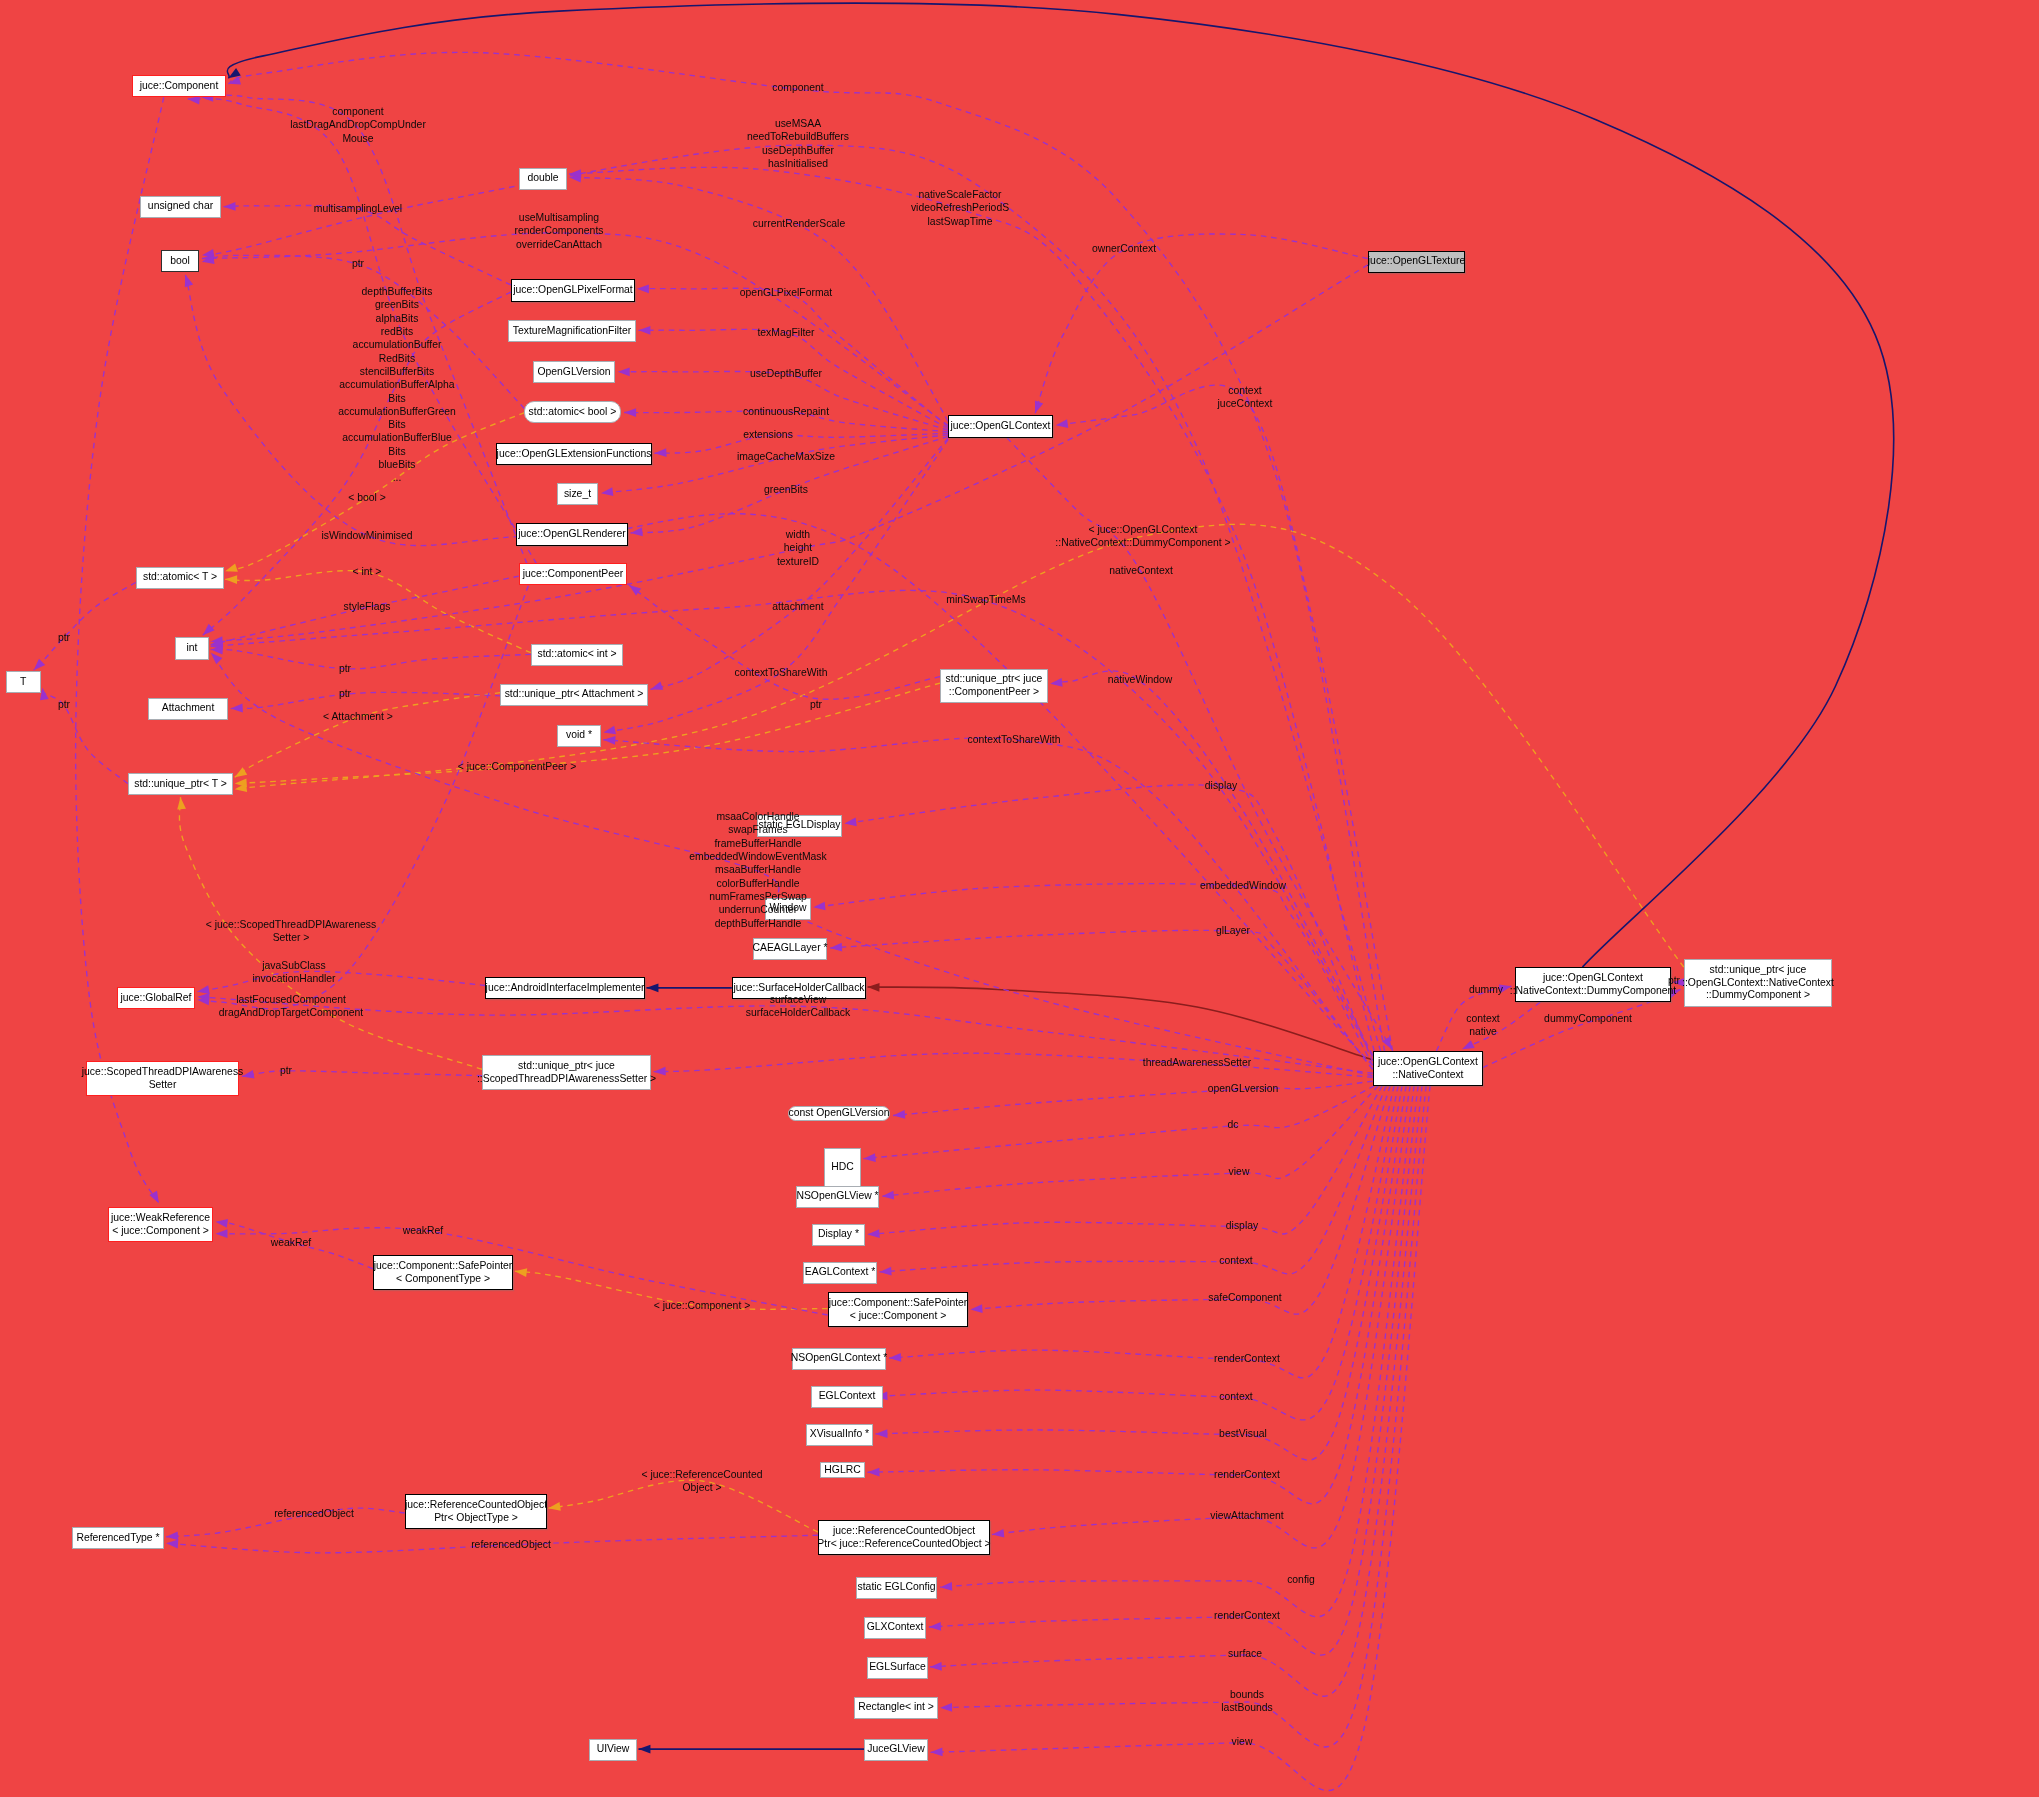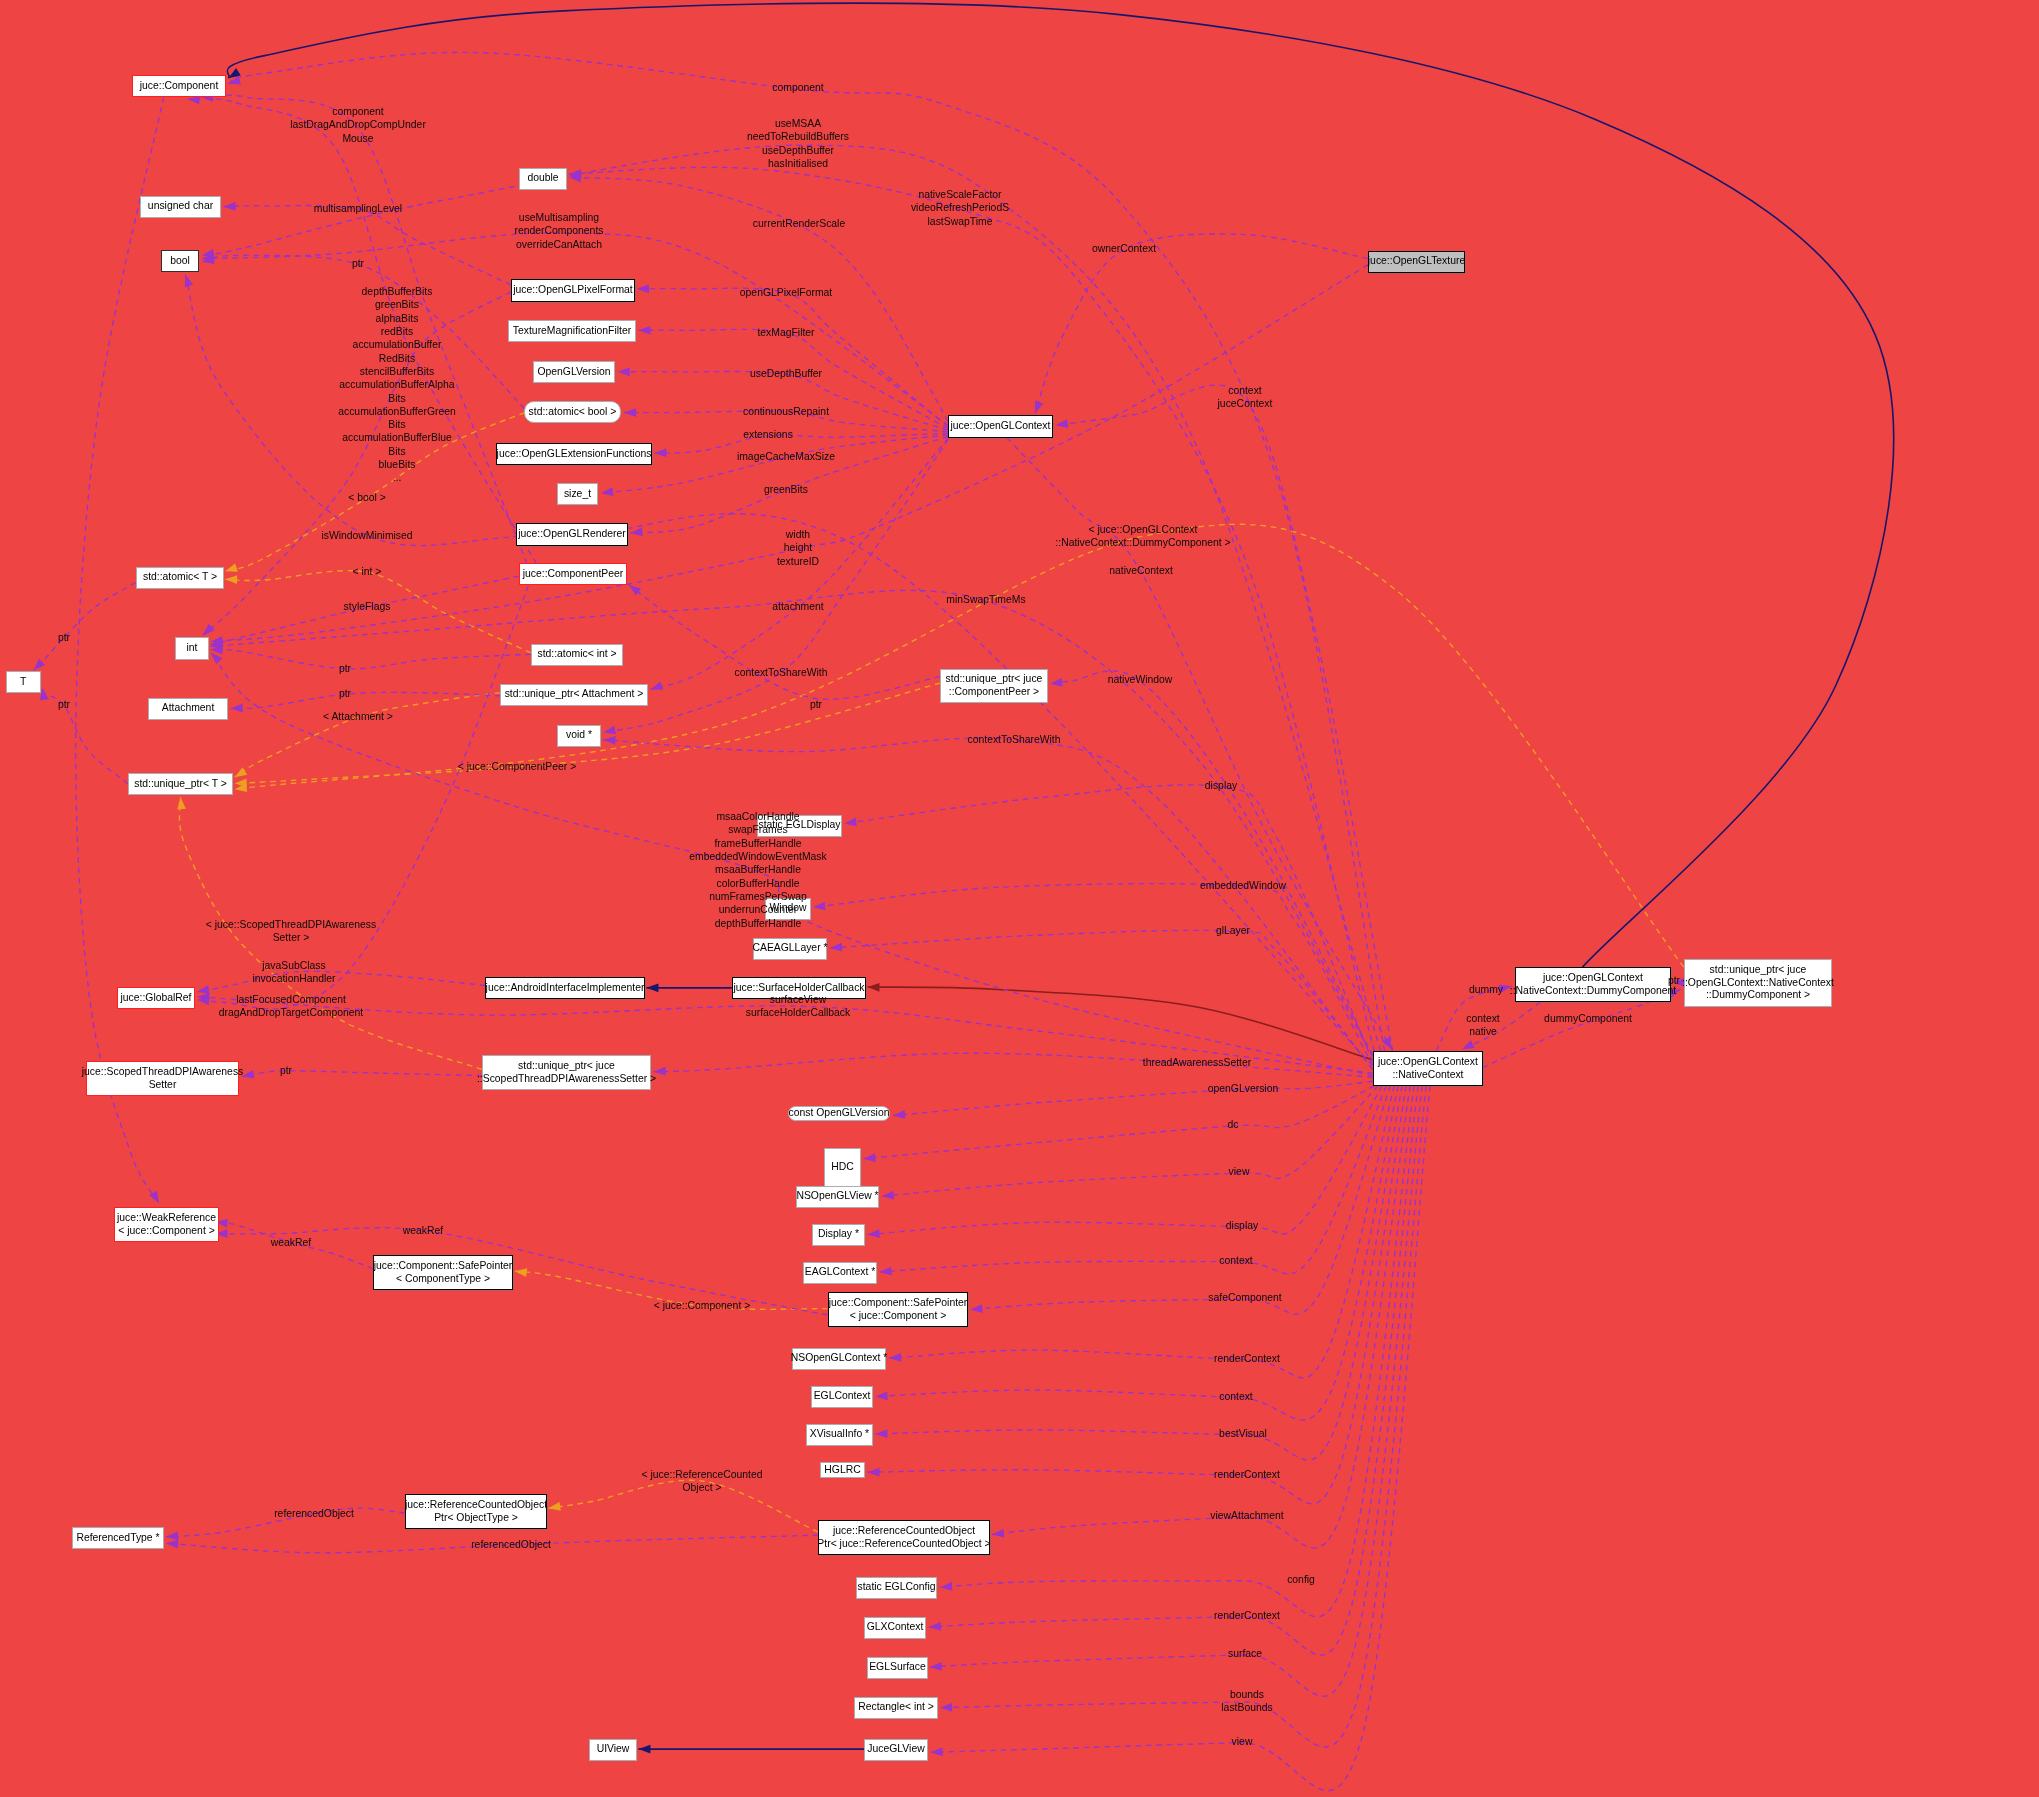--- a/index.html
+++ b/index.html
@@ -372,28 +372,28 @@
       <div class="node red" style="left: 117px; top: 987px; width: 78px; height: 22.3px;">juce::GlobalRef</div>
       <div class="node plain" style="left: 482px; top: 1055px; width: 169px; height: 35px;">std::unique_ptr&lt; juce
 ::ScopedThreadDPIAwarenessSetter &gt;</div>
       <div class="node red" style="left: 86px; top: 1061px; width: 153px; height: 35px;">juce::ScopedThreadDPIAwareness
 Setter</div>
       <div class="node plain" style="left: 788px; top: 1106px; width: 102px; height: 15px; border-radius: 10px;">const OpenGLVersion</div>
       <div class="node plain" style="left: 824px; top: 1148px; width: 37px; height: 39px;">HDC</div>
       <div class="node plain" style="left: 796px; top: 1186px; width: 83px; height: 21.5px;">NSOpenGLView *</div>
       <div class="node plain" style="left: 812px; top: 1224px; width: 53px; height: 21.5px;">Display *</div>
       <div class="node plain" style="left: 803px; top: 1262px; width: 74px; height: 21.5px;">EAGLContext *</div>
-      <div class="node red" style="left: 108px; top: 1207px; width: 105px; height: 35px; margin-left: 6px;">juce::WeakReference
+      <div class="node red" style="left: 108px; top: 1207px; width: 105px; height: 35px;">juce::WeakReference
 &lt; juce::Component &gt;</div>
       <div class="node class" style="left: 373px; top: 1255px; width: 140px; height: 35px;">juce::Component::SafePointer
 &lt; ComponentType &gt;</div>
       <div class="node class" style="left: 828px; top: 1292px; width: 140px; height: 35px;">juce::Component::SafePointer
 &lt; juce::Component &gt;</div>
       <div class="node plain" style="left: 792px; top: 1348px; width: 94px; height: 21.5px;">NSOpenGLContext *</div>
-      <div class="node plain" style="left: 811px; top: 1386px; width: 62px; height: 21.5px;">EGLContext</div>
+      <div class="node plain" style="left: 811px; top: 1386px; width: 72px; height: 21.5px;">EGLContext</div>
       <div class="node plain" style="left: 806px; top: 1424px; width: 67px; height: 21.5px;">XVisualInfo *</div>
       <div class="node plain" style="left: 820px; top: 1462px; width: 45px; height: 16px;">HGLRC</div>
       <div class="node class" style="left: 405px; top: 1494px; width: 142px; height: 35px;">juce::ReferenceCountedObject
 Ptr&lt; ObjectType &gt;</div>
       <div class="node plain" style="left: 72px; top: 1527px; width: 92px; height: 22.3px;">ReferencedType *</div>
       <div class="node class" style="left: 818px; top: 1520px; width: 172px; height: 35px;">juce::ReferenceCountedObject
 Ptr&lt; juce::ReferenceCountedObject &gt;</div>
       <div class="node plain" style="left: 856px; top: 1577px; width: 81px; height: 21.5px;">static EGLConfig</div>
       <div class="node plain" style="left: 864px; top: 1617px; width: 62px; height: 21.5px;">GLXContext</div>
       <div class="node plain" style="left: 867px; top: 1657px; width: 61px; height: 21.5px;">EGLSurface</div>

